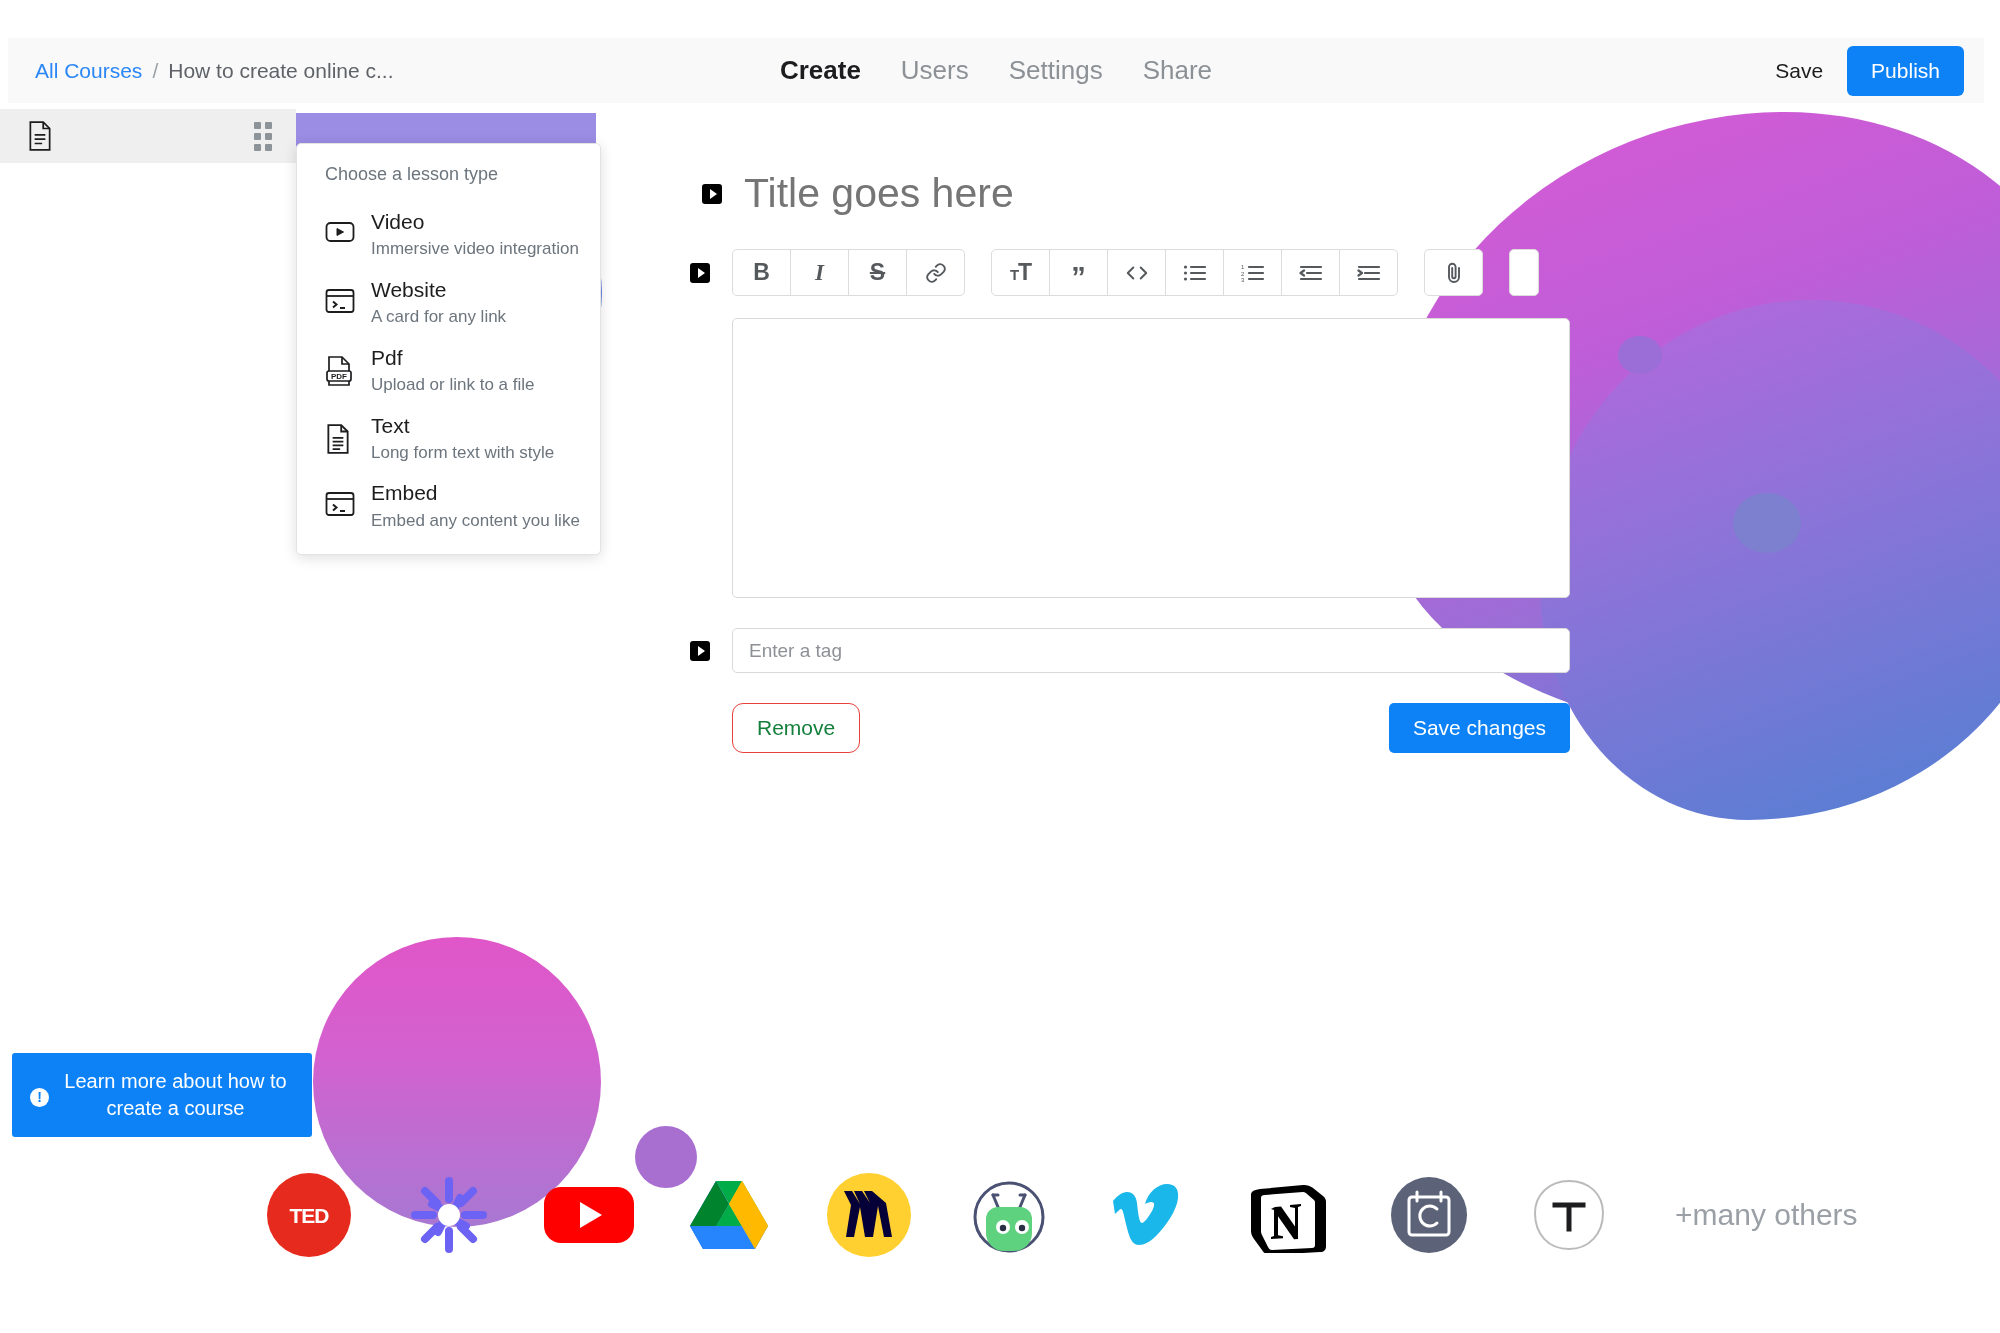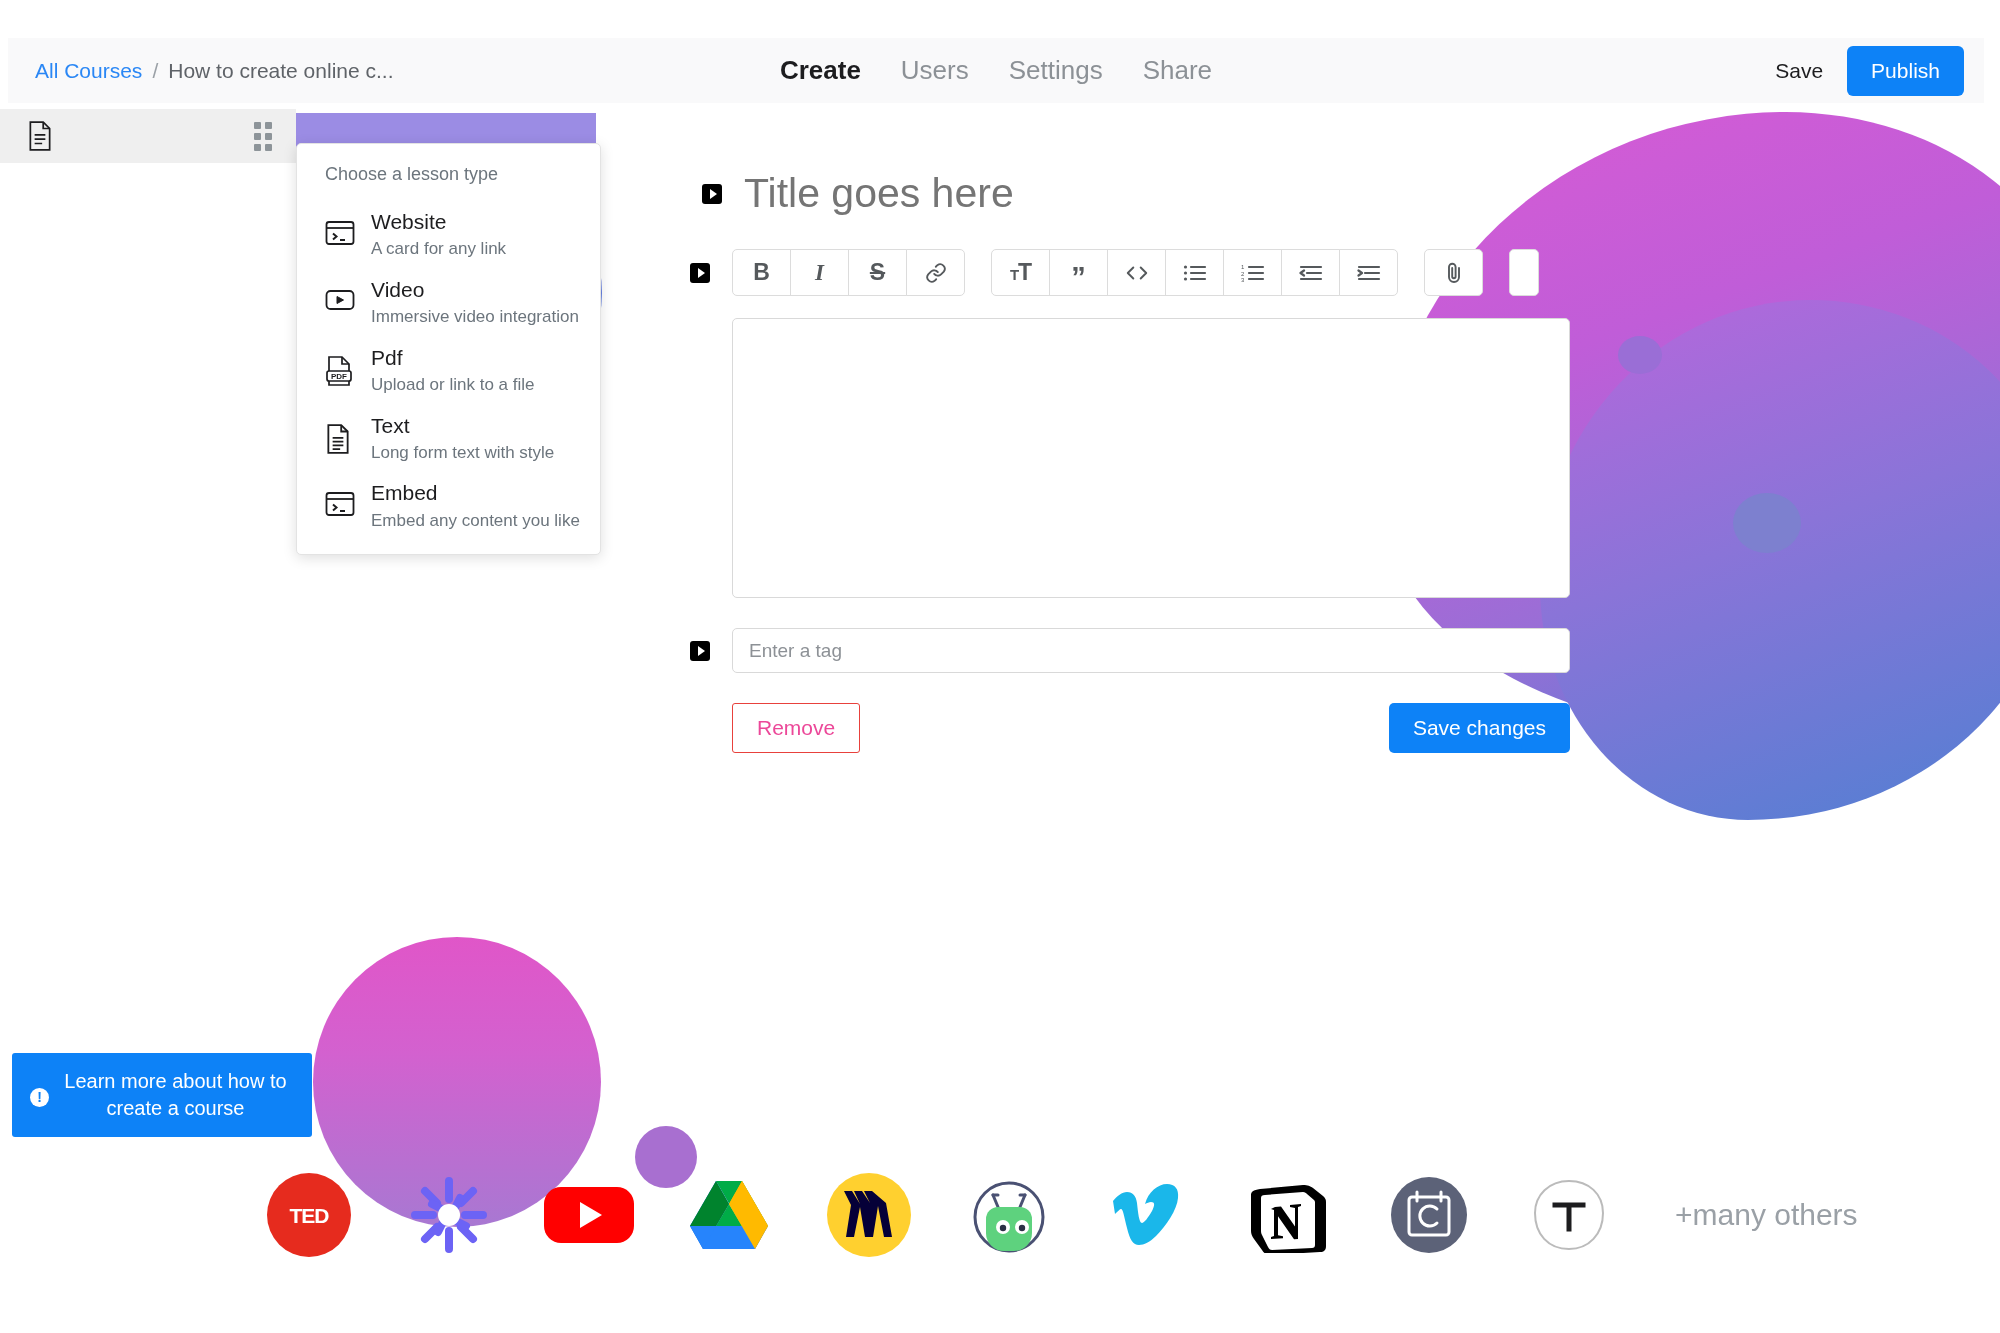--- a/index.html
+++ b/index.html
@@ -168,22 +168,22 @@
   .tag-input {
     width:838px; height:45px; border:1px solid #d9d9d9; border-radius:5px;
     padding: 0 16px; font-family:inherit; font-size:19px; color:#212529; outline:none;
   }
   .tag-input::placeholder { color:#8d9196; }
   .action-row {
     display:flex; align-items:center; justify-content:space-between;
     width:838px; margin-left:42px; margin-top:30px;
   }
   .remove-btn {
-    background:#fff; border:1px solid #e8413c; color:#ec4899;
-    font-size:21px; padding:12px 24px; border-radius:3px; cursor:pointer; font-family:inherit;
+    background:#fff; border:1px solid #e8413c; color:#15803d;
+    font-size:21px; padding:12px 24px; border-radius:11px; cursor:pointer; font-family:inherit;
   }
   .savechanges-btn {
     background:#0d82f7; border:none; color:#fff;
     font-size:21px; padding:13px 24px; border-radius:5px; cursor:pointer; font-family:inherit;
   }
 
   
   .learn-banner {
     position:absolute; left:12px; top:1053px; width:300px; min-height:84px;
     background:#0d82f7; color:#fff; border-radius:3px; z-index:8;
@@ -260,43 +260,43 @@
           <i></i>
       </span>
     </div>
   </div>
 
   <div class="dropdown">
     <div class="dd-title">Choose a lesson type</div>
 
     <div class="dd-item">
       <span class="dd-ico">
+        <svg width="30" height="24" viewBox="0 0 30 24" fill="none" stroke="#1d1d1f" stroke-width="1.8">
+          <rect x="1.5" y="3" width="27" height="18" rx="4"></rect>
+          <path d="M12 8.5l6.5 3.5-6.5 3.5z" fill="#1d1d1f" stroke-width="1"></path>
+        </svg>
+      </span>
+      <span class="dd-texts">
+        <span class="dd-label">Video</span>
+        <span class="dd-desc">Immersive video integration</span>
+      </span>
+    </div>
+
+    <div class="dd-item">
+      <span class="dd-ico">
         <svg width="30" height="26" viewBox="0 0 30 26" fill="none" stroke="#1d1d1f" stroke-width="1.8">
           <rect x="1.5" y="2" width="27" height="22" rx="2.5"></rect>
           <path d="M1.5 8h27"></path>
           <path d="M8 13.5l3.5 3-3.5 3" stroke-width="2"></path>
           <path d="M15 20h5" stroke-width="2"></path>
         </svg>
       </span>
       <span class="dd-texts">
         <span class="dd-label">Website</span>
         <span class="dd-desc">A card for any link</span>
-      </span>
-    </div>
-
-    <div class="dd-item">
-      <span class="dd-ico">
-        <svg width="30" height="24" viewBox="0 0 30 24" fill="none" stroke="#1d1d1f" stroke-width="1.8">
-          <rect x="1.5" y="3" width="27" height="18" rx="4"></rect>
-          <path d="M12 8.5l6.5 3.5-6.5 3.5z" fill="#1d1d1f" stroke-width="1"></path>
-        </svg>
-      </span>
-      <span class="dd-texts">
-        <span class="dd-label">Video</span>
-        <span class="dd-desc">Immersive video integration</span>
       </span>
     </div>
 
     <div class="dd-item">
       <span class="dd-ico">
         <svg width="28" height="30" viewBox="0 0 28 30" fill="none" stroke="#1d1d1f" stroke-width="1.7">
           <path d="M4 1h13l7 7v8H4z"></path>
           <path d="M17 1v7h7"></path>
           <rect x="2" y="15" width="24" height="10" rx="2" fill="#fff"></rect>
           <text x="14" y="23" font-size="8" font-family="Liberation Sans, sans-serif" font-weight="bold" fill="#1d1d1f" stroke="none" text-anchor="middle">PDF</text>

